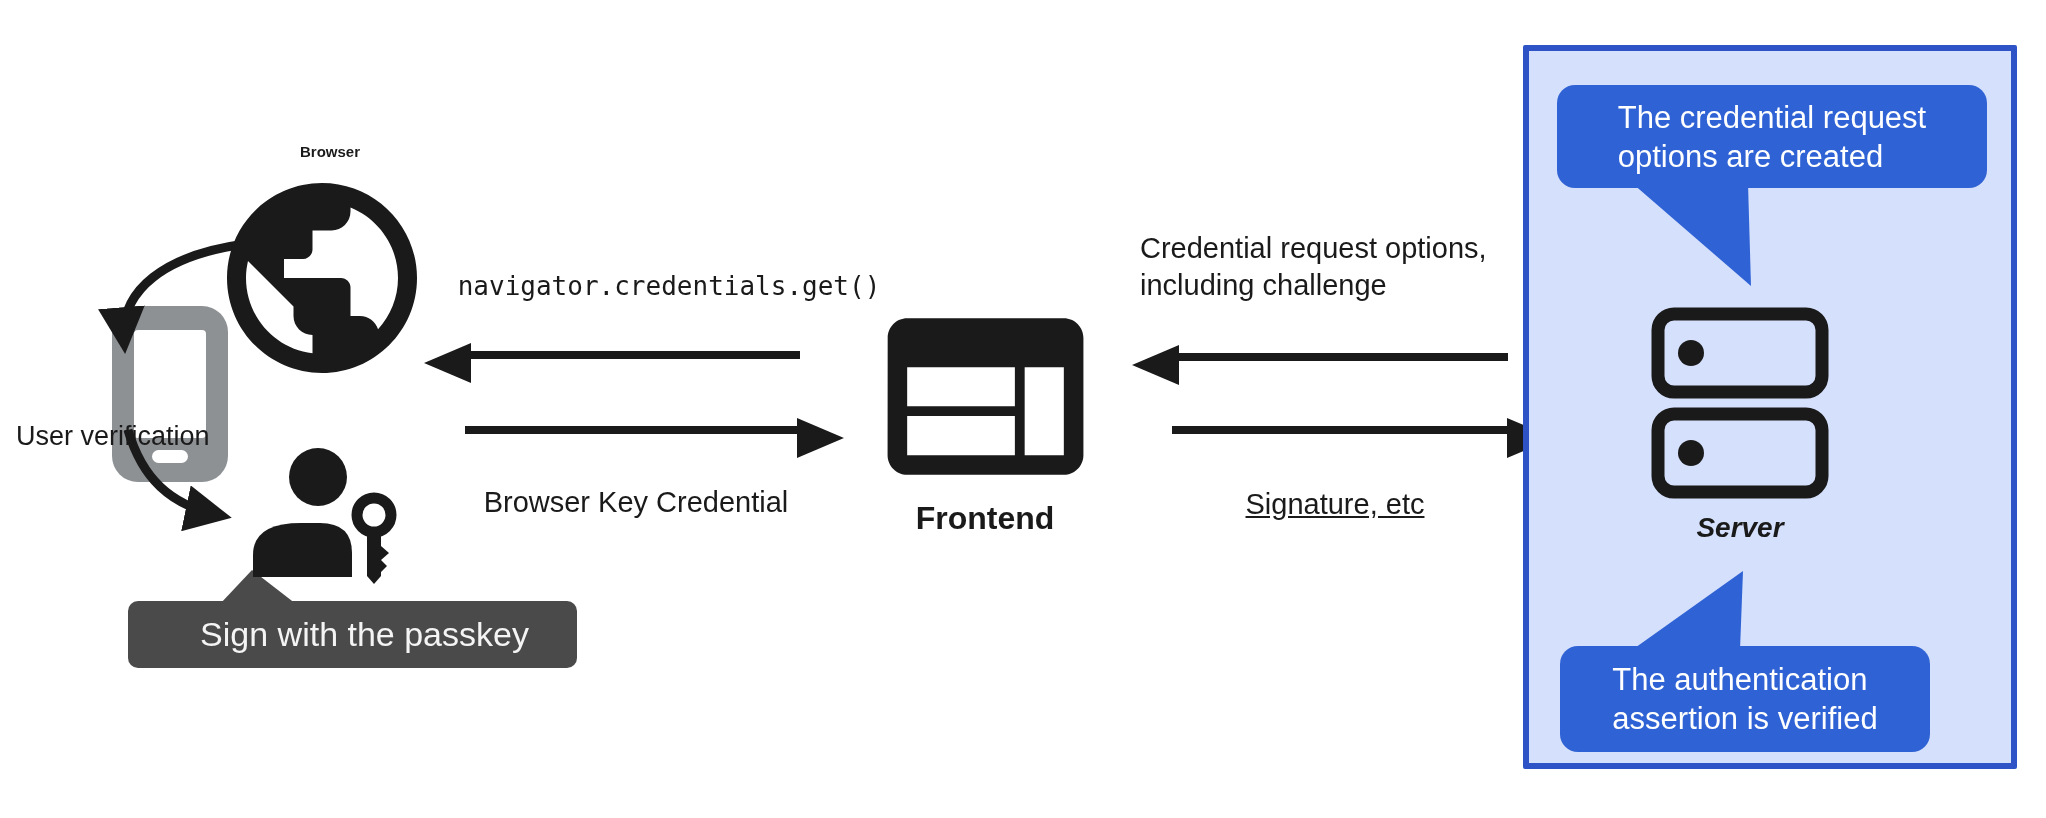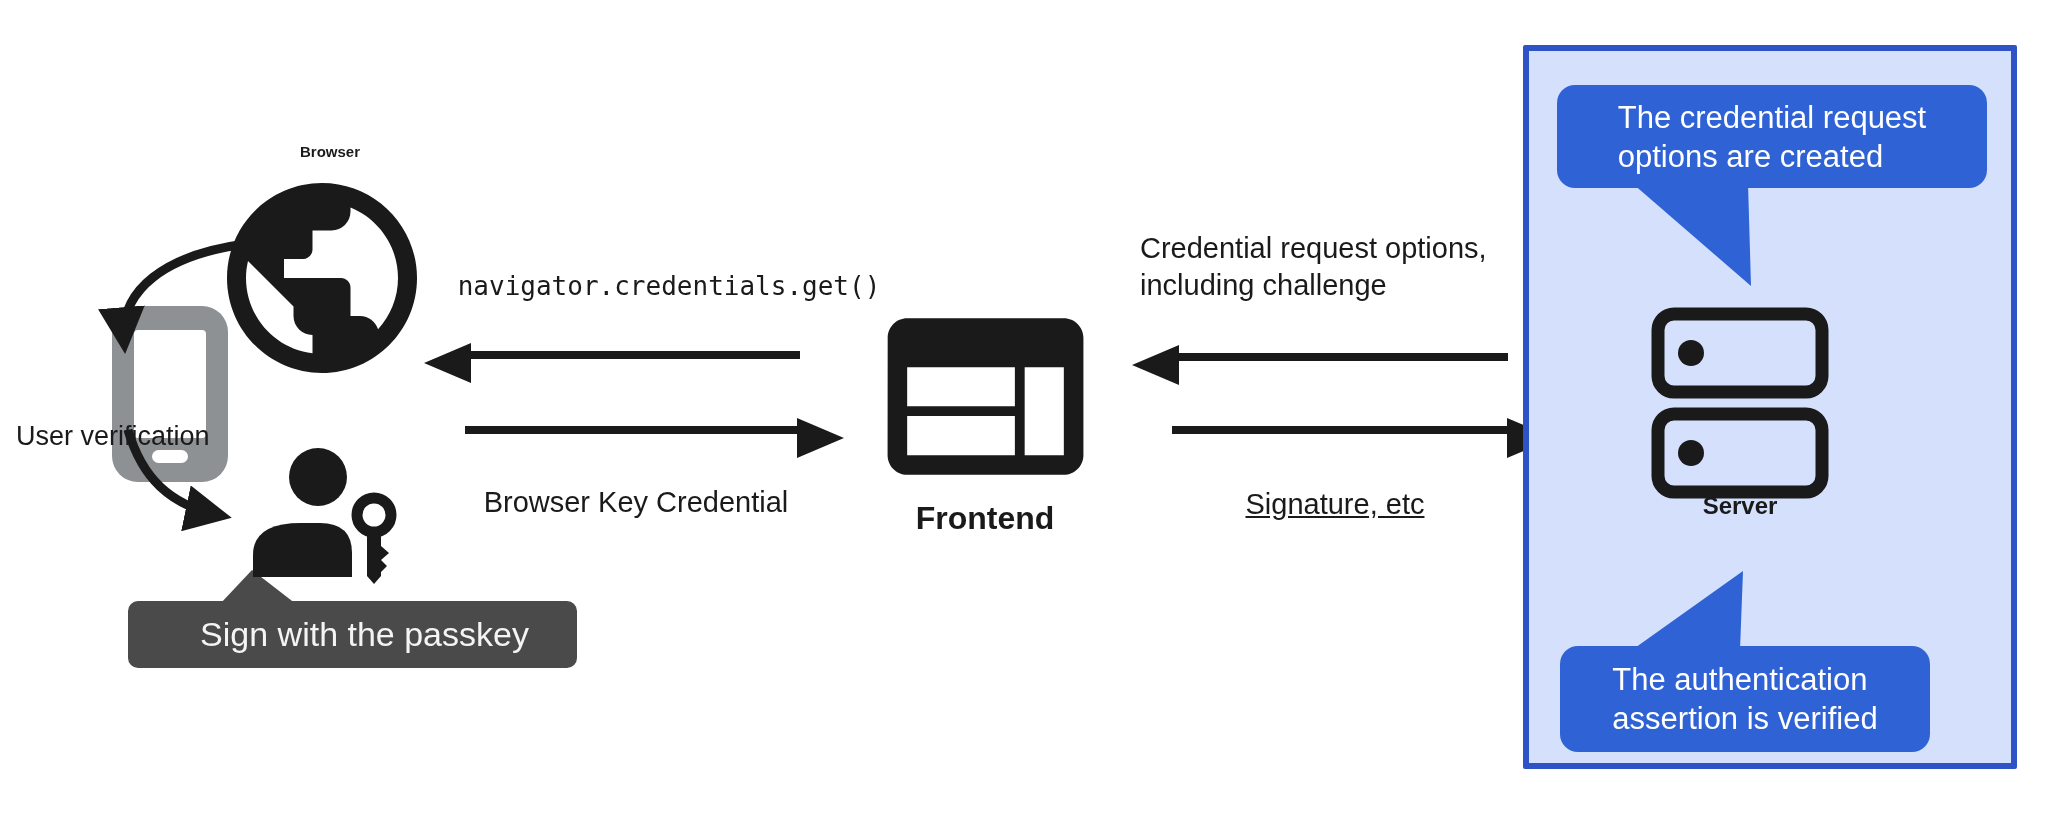--- a/index.html
+++ b/index.html
@@ -133,20 +133,20 @@
     <span class="pre">The credential request
 options are created</span>
   </div>
 
   <svg class="abs" style="left:1650px;top:306px;" width="180" height="195" viewBox="0 0 180 195">
     <rect x="8" y="8" width="164" height="78" rx="16" fill="none" stroke="var(--ink,#1a1a1a)" stroke-width="13"></rect>
     <circle cx="41" cy="47" r="13" fill="var(--ink,#1a1a1a)"></circle>
     <rect x="8" y="108" width="164" height="78" rx="16" fill="none" stroke="var(--ink,#1a1a1a)" stroke-width="13"></rect>
     <circle cx="41" cy="147" r="13" fill="var(--ink,#1a1a1a)"></circle>
   </svg>
-  <div class="lbl bold center" style="left:1640px;top:492px;width:200px;font-size:24px;">Server</div>
+  <div class="lbl bold center" style="left:1640px;top:512px;width:200px;font-size:28px;font-style:italic;">Server</div>
 
   <div class="callout bottom">
     <span class="pre">The authentication
 assertion is verified</span>
   </div>
 
 </div>
 
 </body></html>

